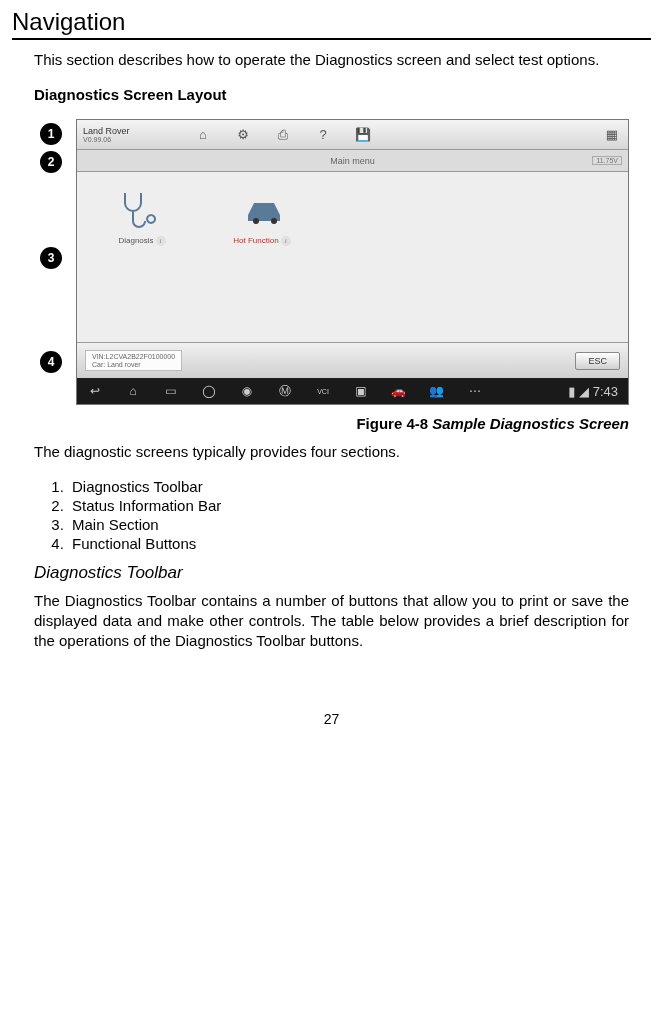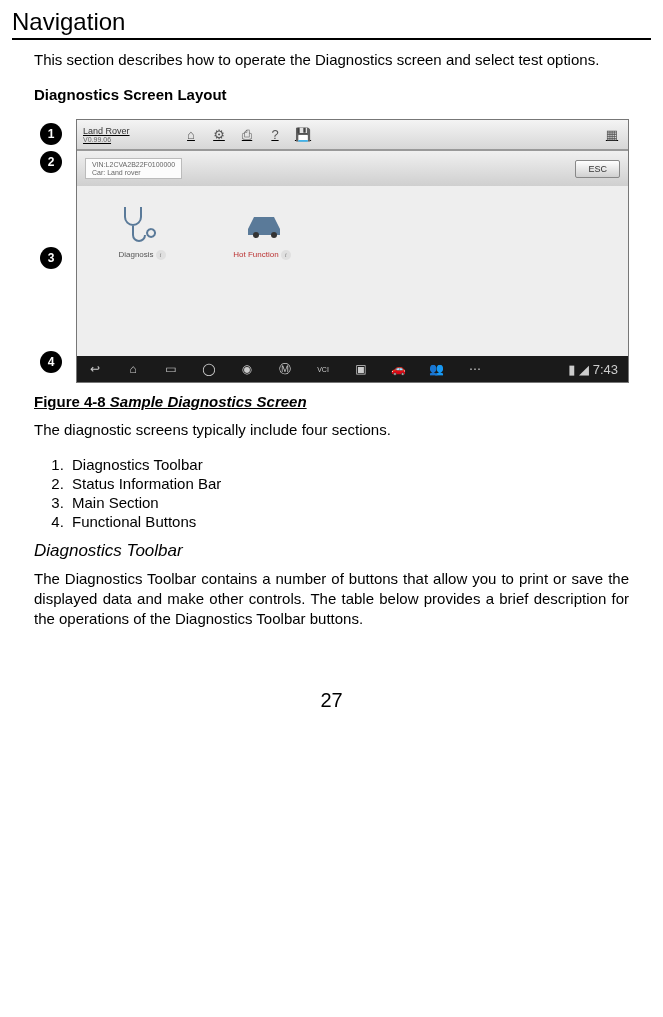--- a/index.html
+++ b/index.html
@@ -37,38 +37,37 @@
     font-size: 15px;
     font-weight: bold;
     margin: 16px 0 16px 0;
   }
   .h3 {
     font-size: 17px;
     font-style: italic;
     margin: 10px 0 8px 0;
   }
   .caption {
-    text-align: left;
+    text-align: right;
     font-size: 15px;
     margin: 10px 0 10px 0;
-    text-decoration: underline;
   }
   .caption .bold { font-weight: bold; }
   .caption .ital { font-style: italic; font-weight: bold; }
   ol.sections {
     margin: 6px 0 10px 0;
     padding-left: 34px;
     font-size: 15px;
   }
   ol.sections li {
     padding: 1px 0 1px 4px;
   }
   .pagenum {
     text-align: center;
-    font-size: 20px;
+    font-size: 14px;
     margin-top: 60px;
   }
 
   
   .figure {
     margin: 6px 0 0 0;
     position: relative;
   }
   .shot-wrap {
     display: flex;
@@ -101,22 +100,21 @@
   .shot-row {
     display: flex;
     align-items: center;
     box-sizing: border-box;
   }
   .toolbar-top {
     height: 30px;
     background: linear-gradient(#f4f4f4,#d7d7d7);
     border-bottom: 1px solid #999;
     padding: 0 6px;
-    gap: 8px;
-    text-decoration: underline;
+    gap: 20px;
   }
   .brand {
     font-size: 9px;
     line-height: 1.0;
     color: #333;
     width: 90px;
   }
   .brand .sub { font-size: 7px; color:#666; }
   .tb-icon {
     width: 20px; height: 20px;
@@ -215,46 +213,50 @@
               <div>Land Rover</div>
               <div class="sub">V0.99.06</div>
             </div>
             <div class="tb-icon">⌂</div>
             <div class="tb-icon">⚙</div>
             <div class="tb-icon">⎙</div>
             <div class="tb-icon">?</div>
             <div class="tb-icon">💾</div>
             <div class="tb-icon" style="margin-left:auto">▦</div>
           </div>
-          <div class="shot-row func-bar">
-            <div class="vin-box">
-              <div>VIN:L2CVA2B22F0100000</div>
-              <div>Car: Land rover</div>
-            </div>
-            <div class="esc-btn">ESC</div>
+          <div class="shot-row status-bar">
+            <span>Main menu</span>
+            <span class="right">11.75V</span>
           </div>
           <div class="shot-row main-area">
             <div class="main-item">
               <div class="mi-ico">
                 <svg width="50" height="40">
                     <path d="M8 4 v10 a8 8 0 0 0 16 0 v-10 M16 22 v10 a6 6 0 0 0 12 0 M34 26 a4 4 0 1 0 0.1 0" fill="none" stroke="#5a7a99" stroke-width="2"></path>
                   </svg>
               </div>
               <span class="mi-label">Diagnosis</span><span class="info-i">i</span>
             </div>
             <div class="main-item">
               <div class="mi-ico">
                 <svg width="56" height="40">
                     <path d="M4 20 h8 M4 26 h6 M14 26 l6 -12 h20 l6 12 v6 h-32 z" fill="#5a7a99"></path>
                     <circle cx="22" cy="32" r="3" fill="#333"></circle>
                     <circle cx="40" cy="32" r="3" fill="#333"></circle>
                   </svg>
               </div>
               <span class="mi-label hot">Hot Function</span><span class="info-i">i</span>
             </div>
+          </div>
+          <div class="shot-row func-bar">
+            <div class="vin-box">
+              <div>VIN:L2CVA2B22F0100000</div>
+              <div>Car: Land rover</div>
+            </div>
+            <div class="esc-btn">ESC</div>
           </div>
           <div class="shot-row android-bar">
             <div class="ab-icon">↩</div>
             <div class="ab-icon">⌂</div>
             <div class="ab-icon">▭</div>
             <div class="ab-icon">◯</div>
             <div class="ab-icon">◉</div>
             <div class="ab-icon">Ⓜ</div>
             <div class="ab-icon" style="font-size:7px">VCI</div>
             <div class="ab-icon">▣</div>
@@ -264,21 +266,21 @@
             <div class="ab-right">▮ ◢ <span>7:43</span></div>
           </div>
         </div>
       </div>
     </div>
 
     <div class="caption">
       <span class="bold">Figure 4-8 </span><span class="ital">Sample Diagnostics Screen</span>
     </div>
 
-    <p class="para">The diagnostic screens typically include four sections.</p>
+    <p class="para">The diagnostic screens typically provides four sections.</p>
 
     <ol class="sections">
       <li>Diagnostics Toolbar</li>
       <li>Status Information Bar</li>
       <li>Main Section</li>
       <li>Functional Buttons</li>
     </ol>
 
     <div class="h3">Diagnostics Toolbar</div>
 

